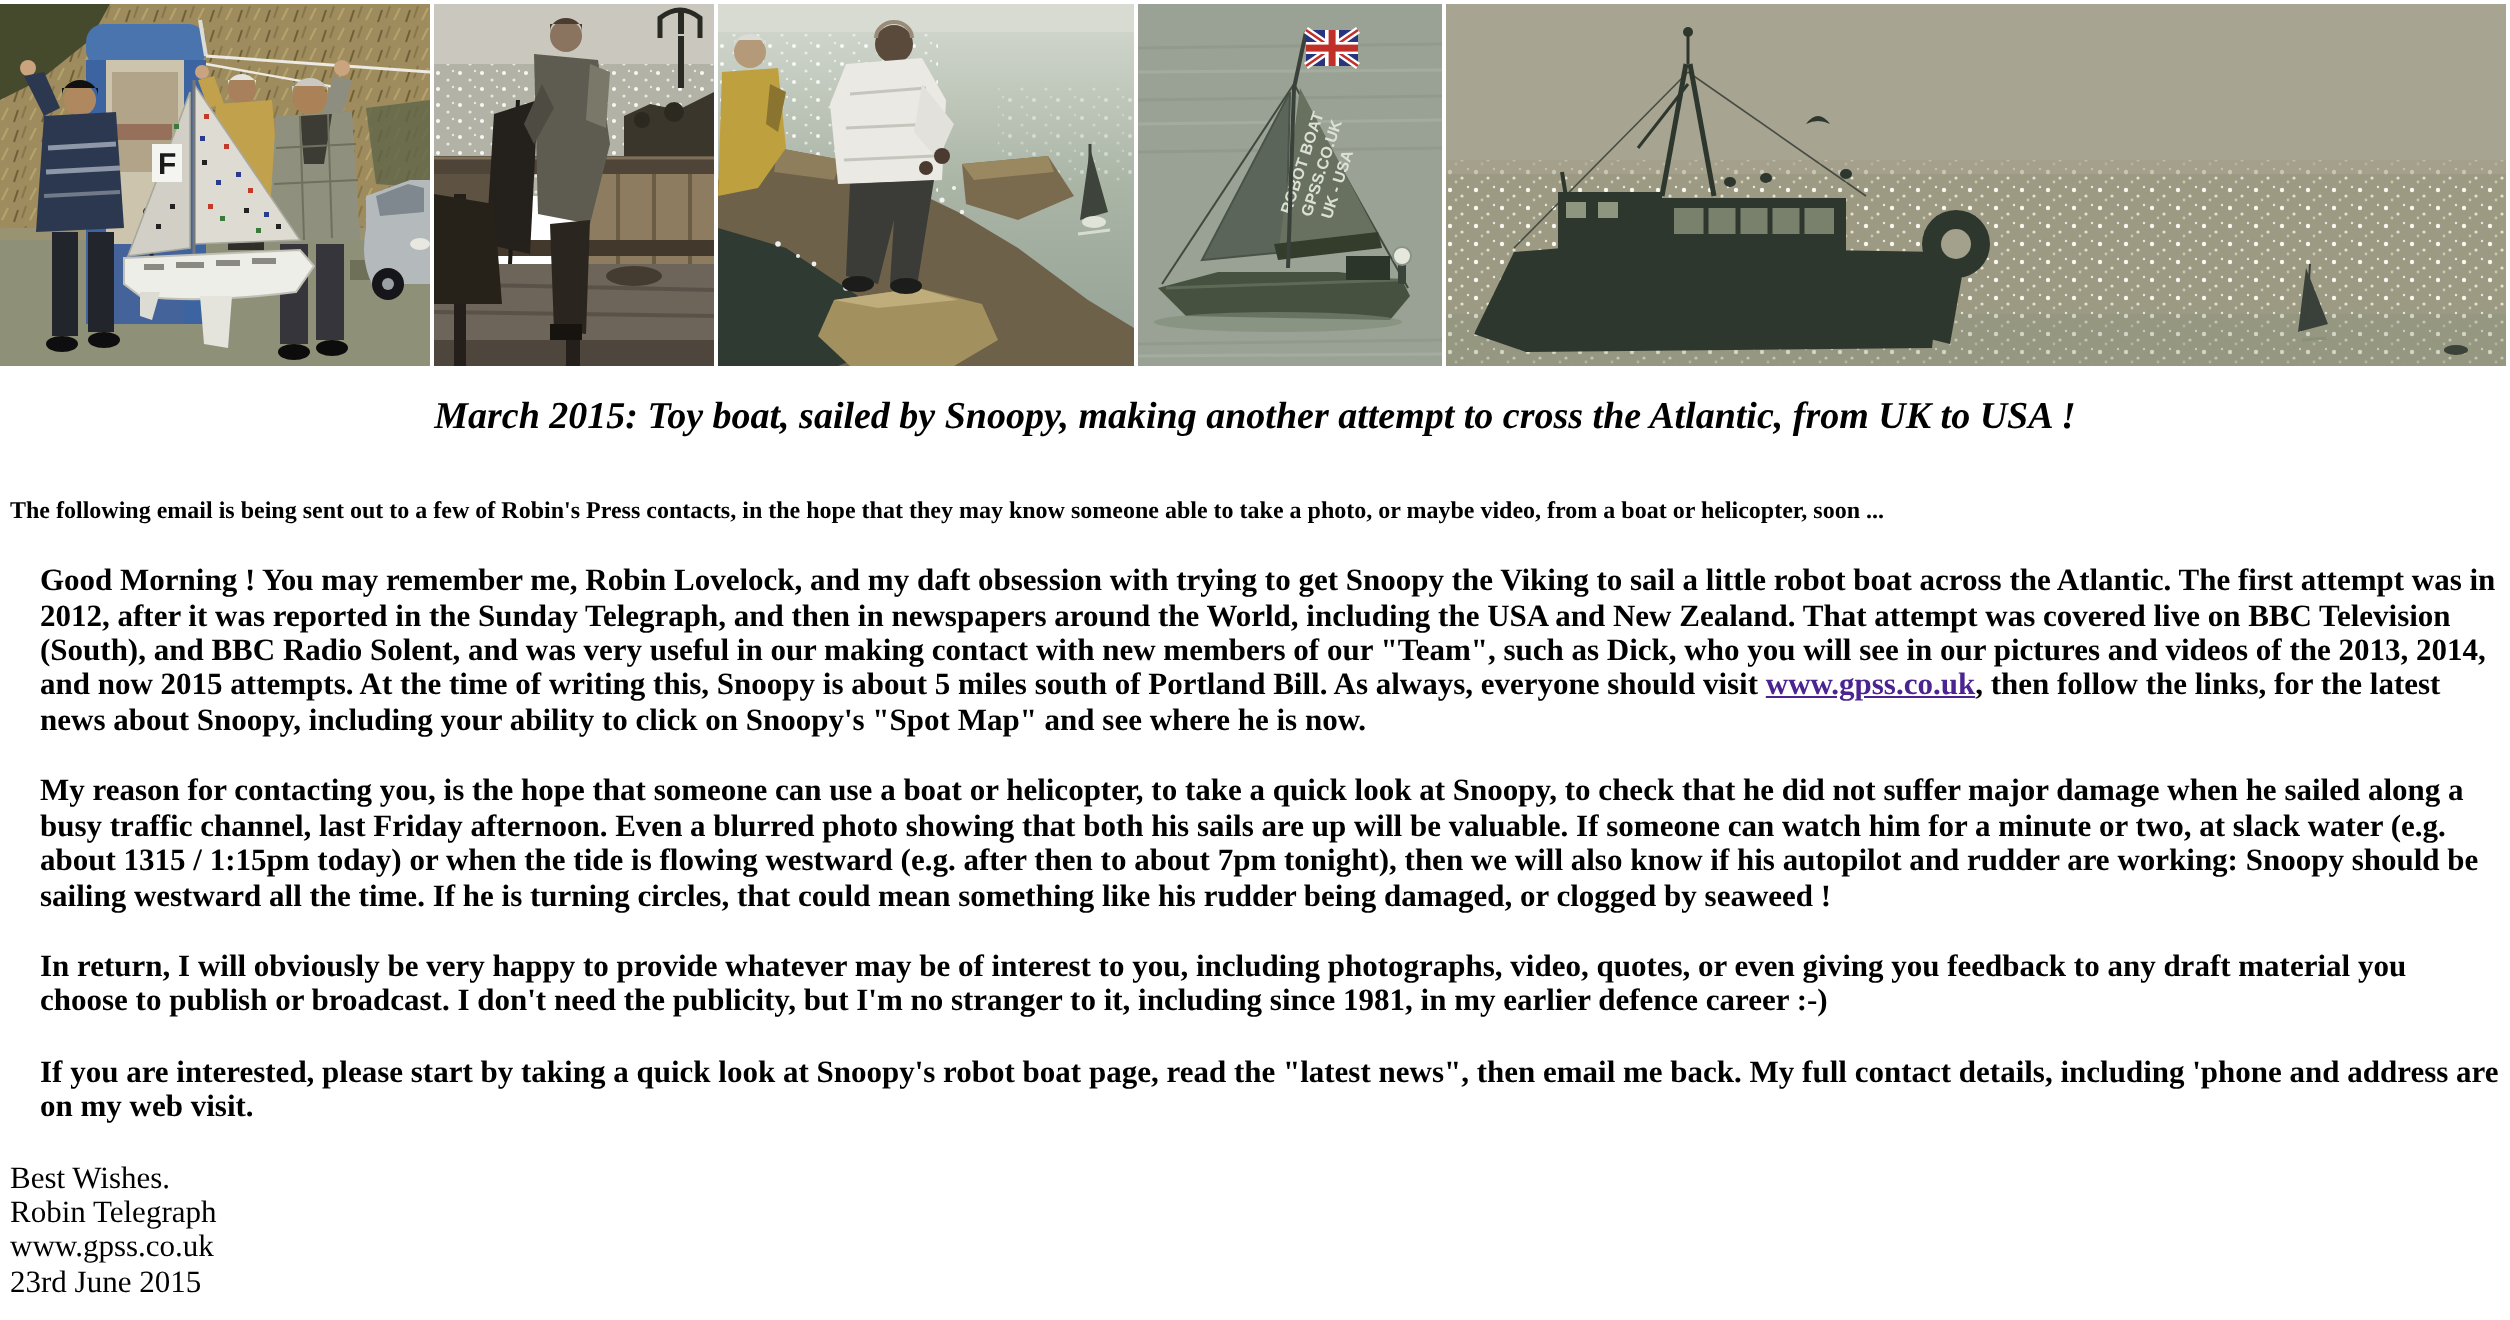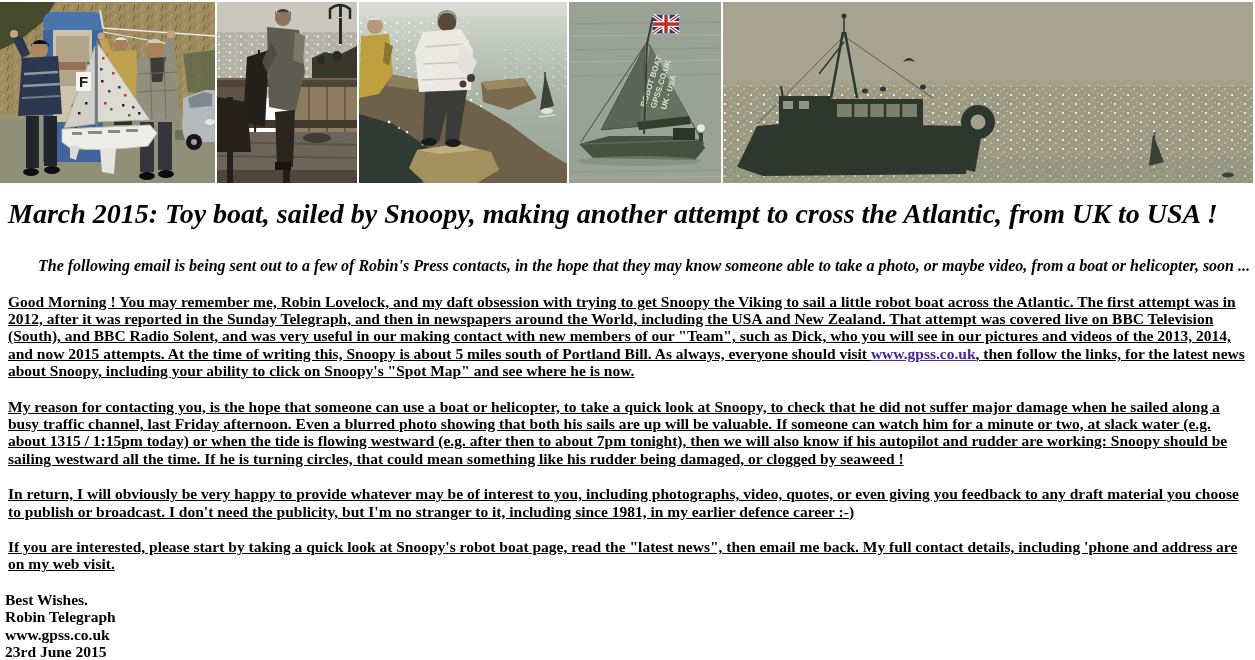--- a/index.html
+++ b/index.html
@@ -1,27 +1,27 @@
 <!DOCTYPE html>
 <html><head>
 <meta charset="utf-8">
 <style>
   html,body{margin:0;padding:0;background:#fff;}
   body{width:1255px;height:660px;overflow:hidden;color:#000;
        font-family:"Liberation Serif",serif;font-weight:bold;}
   .photo-strip{display:flex;gap:2px;padding-top:2px;background:#fff;}
   .photo-strip svg{display:block;flex:0 0 auto;}
-  .page-title{text-align:left;font-style:italic;font-weight:bold;
-              font-size:28px;line-height:1.15;margin:15px 8px 0 8px;}
-  .intro{font-style:italic;font-weight:bold;font-size:16px;
-         line-height:17.4px;margin:27px 5px 0 5px;text-align:right;}
+  .page-title{text-align:center;font-style:italic;font-weight:bold;
+              font-size:19px;line-height:1.15;margin:15px 8px 0 8px;}
+  .intro{font-weight:bold;font-size:12px;
+         line-height:17.4px;margin:27px 5px 0 5px;}
   p.body{font-weight:bold;font-size:15.5px;line-height:17.4px;
-         margin:18px 5px 0 8px;text-decoration:underline;}
+         margin:18px 5px 0 20px;}
   a.site-link{color:#4b2492;text-decoration:underline;font-weight:bold;}
-  .sig{font-weight:bold;font-size:15.5px;line-height:17.4px;margin:18px 5px 0 5px;}
+  .sig{font-weight:normal;font-size:15.5px;line-height:17.4px;margin:18px 5px 0 5px;}
 </style>
 </head>
 <body>
 
 <div>
 
   <div class="photo-strip">
 
     <svg width="215" height="181" viewBox="0 0 215 181" role="img" aria-label="Three men waving beside a blue kiosk with Snoopy's white toy sailboat">
       <defs>

